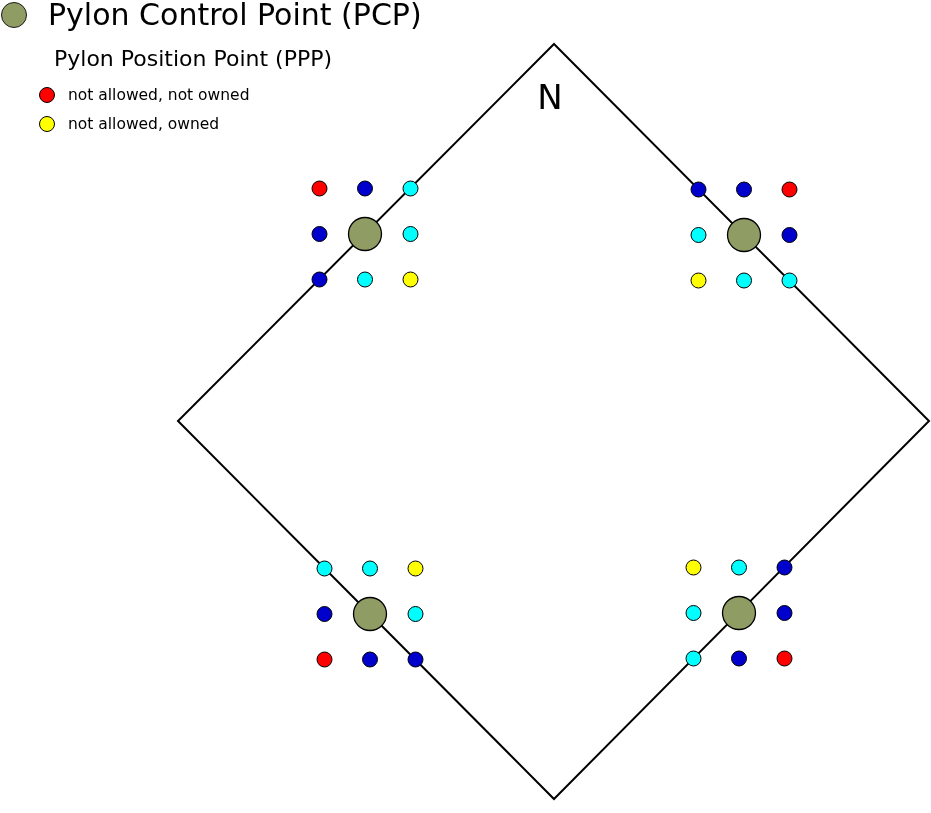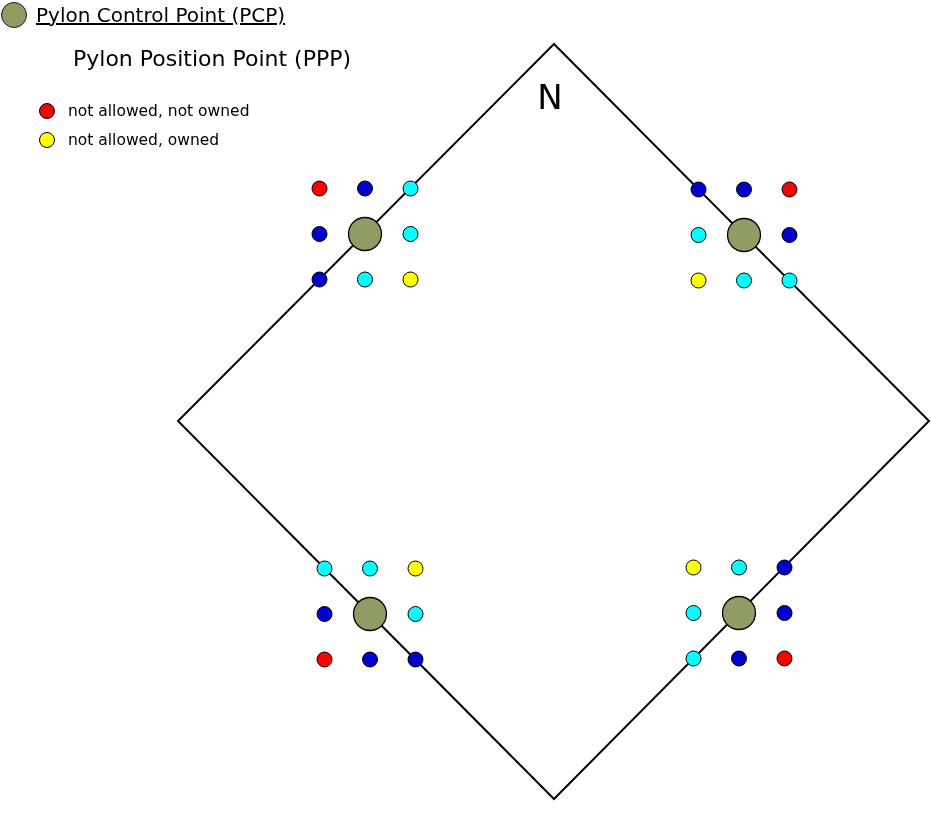--- a/index.html
+++ b/index.html
@@ -31,34 +31,33 @@
     white-space: nowrap;
   }
   .pcp-swatch {
     width: 26px; height: 26px;
     border-radius: 50%;
     border: 1.5px solid #1a1a1a;
     box-sizing: border-box;
     flex: 0 0 auto;
   }
   .legend-title {
-    margin-left: 9px;
-    font-size: 20px;
+    margin-left: 21px;
+    font-size: 30px;
     line-height: 28px;
-    text-decoration: underline;
   }
   .legend-ppp-heading {
     position: absolute;
-    left: 73px; top: 46px;
+    left: 54px; top: 46px;
     font-size: 22px;
     white-space: nowrap;
   }
   .legend-items {
     position: absolute;
-    left: 39px; top: 96px;
+    left: 39px; top: 80px;
   }
   .legend-item {
     display: flex;
     align-items: center;
     height: 29px;
     white-space: nowrap;
   }
   .dot-swatch {
     width: 14px; height: 14px;
     border-radius: 50%;

